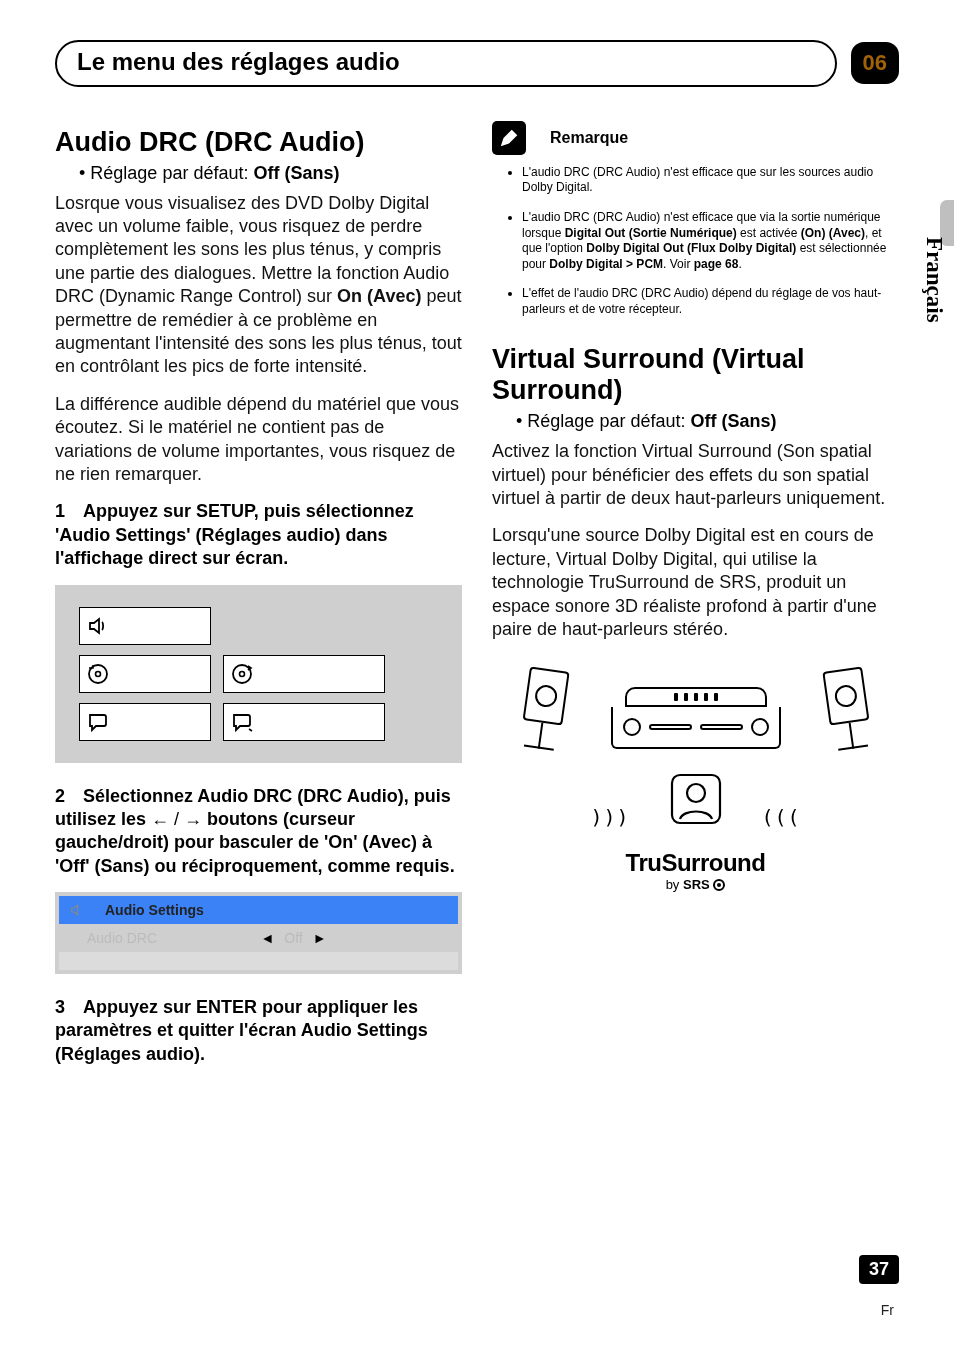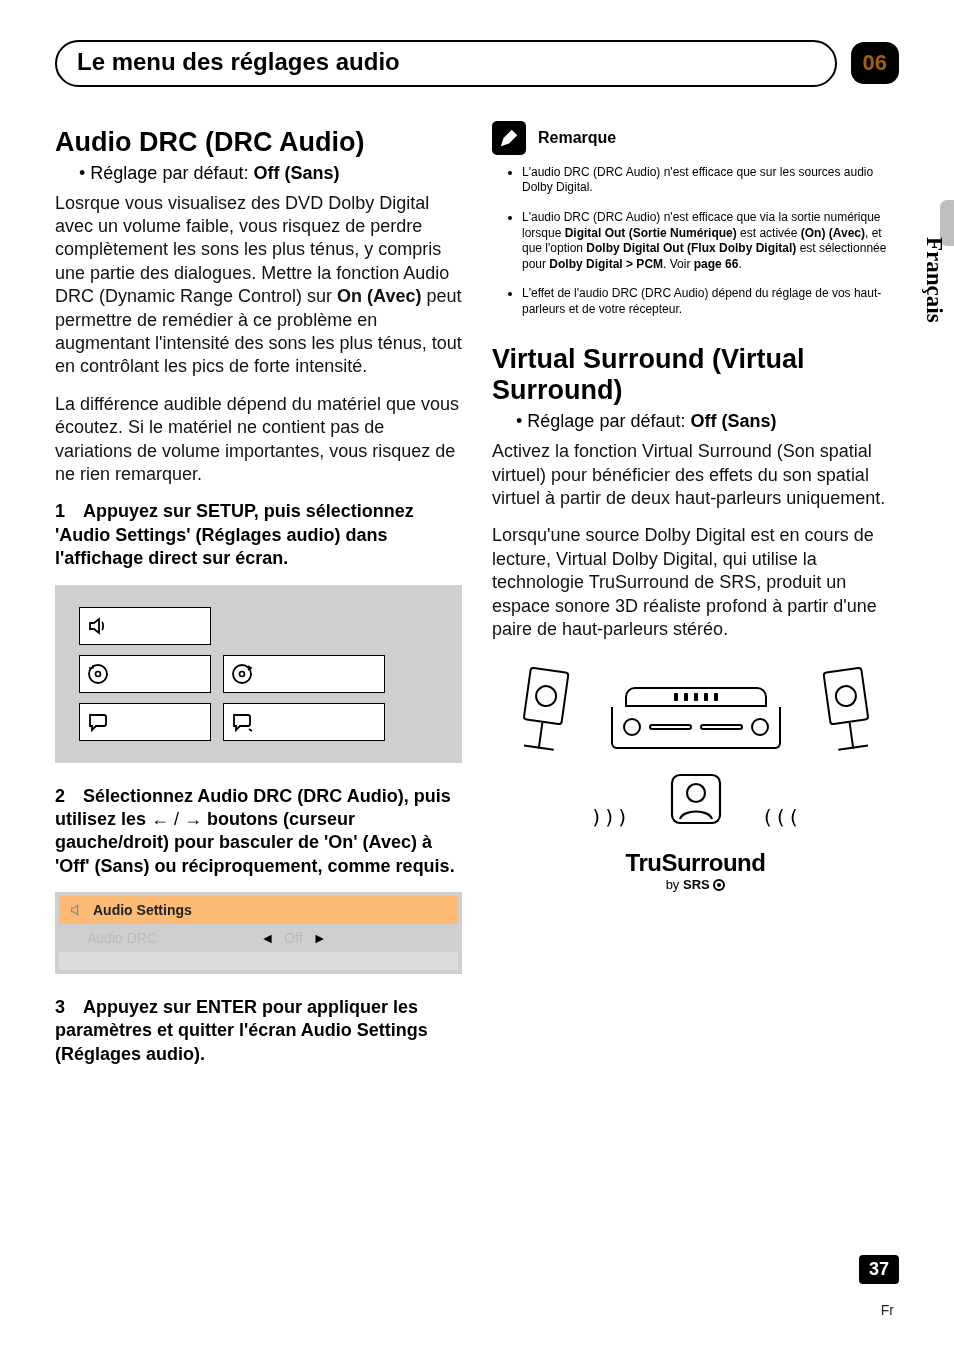--- a/index.html
+++ b/index.html
@@ -105,24 +105,24 @@
   .osd-cell.w2 { width: 162px; }
   .osd-ico { width: 24px; height: 24px; }
 
   
   .settings-panel {
     background: #cfcfcf;
     margin: 6px 0 22px 0;
     padding: 4px;
   }
   .settings-top {
-    background: #fdba74;
+    background: #3b82f6;
     display: flex;
     align-items: flex-start;
-    gap: 8px;
+    gap: 20px;
     padding: 6px 10px;
     font-size: 14px;
     color: #bbb;
   }
   .settings-top .cur { color: #222; font-weight: 600; }
   .settings-row2 {
     display: flex;
     align-items: center;
     justify-content: space-between;
     padding: 6px 28px;
@@ -140,21 +140,21 @@
     gap: 12px;
     margin-bottom: 10px;
   }
   .note-ico {
     width: 34px; height: 34px;
     background: #000;
     border-radius: 5px;
     display: flex; align-items: center; justify-content: center;
   }
   .note-ico svg { width: 22px; height: 22px; }
-  .note-title { font-weight: 700; font-size: 16px; }
+  .note-title { font-weight: 700; font-size: 16px; margin-left: 12px; }
 
   ul.notes { list-style: disc; padding-left: 30px; }
   ul.notes li { font-size: 12px; line-height: 1.3; margin-bottom: 14px; }
   ul.notes li b { font-weight: 700; }
 
   
   .diagram { margin: 18px 0 10px 0; display:flex; flex-direction:column; align-items:center; gap:20px; }
   .diagram-row { display:flex; align-items:flex-end; justify-content:center; gap:36px; }
   .spk { width:60px; height:90px; position:relative; }
   .spk .box { position:absolute; bottom:26px; left:10px; width:40px; height:54px; border:2px solid #000; border-radius:4px; background:#fff; }
@@ -306,21 +306,21 @@
           <svg viewBox="0 0 24 24">
               <path d="M3 21l3-9 9-9 6 6-9 9-9 3z" fill="#fff"></path>
             </svg>
         </div>
         <div class="note-title">Remarque</div>
       </div>
 
       <ul class="notes">
         <li>L'audio DRC (DRC Audio) n'est efficace que sur les sources audio Dolby Digital.</li>
         <li>
-          <span>L'audio DRC (DRC Audio) n'est efficace que via la sortie numérique lorsque </span><b>Digital Out (Sortie Numérique)</b><span> est activée </span><b>(On) (Avec)</b><span>, et que l'option </span><b>Dolby Digital Out (Flux Dolby Digital)</b><span> est sélectionnée pour </span><b>Dolby Digital &gt; PCM</b><span>. Voir </span><b>page 66</b><span>.</span>
+          <span>L'audio DRC (DRC Audio) n'est efficace que via la sortie numérique lorsque </span><b>Digital Out (Sortie Numérique)</b><span> est activée </span><b>(On) (Avec)</b><span>, et que l'option </span><b>Dolby Digital Out (Flux Dolby Digital)</b><span> est sélectionnée pour </span><b>Dolby Digital &gt; PCM</b><span>. Voir </span><b>page 68</b><span>.</span>
         </li>
         <li>L'effet de l'audio DRC (DRC Audio) dépend du réglage de vos haut-parleurs et de votre récepteur.</li>
       </ul>
 
       <h2 class="sect" style="margin-top:26px">Virtual Surround (Virtual Surround)</h2>
       <p class="defrow">
         <span>•</span>
         <span class="lab">Réglage par défaut: </span><span class="val">Off (Sans)</span>
       </p>
       <p class="body">Activez la fonction Virtual Surround (Son spatial virtuel) pour bénéficier des effets du son spatial virtuel à partir de deux haut-parleurs uniquement.</p>

